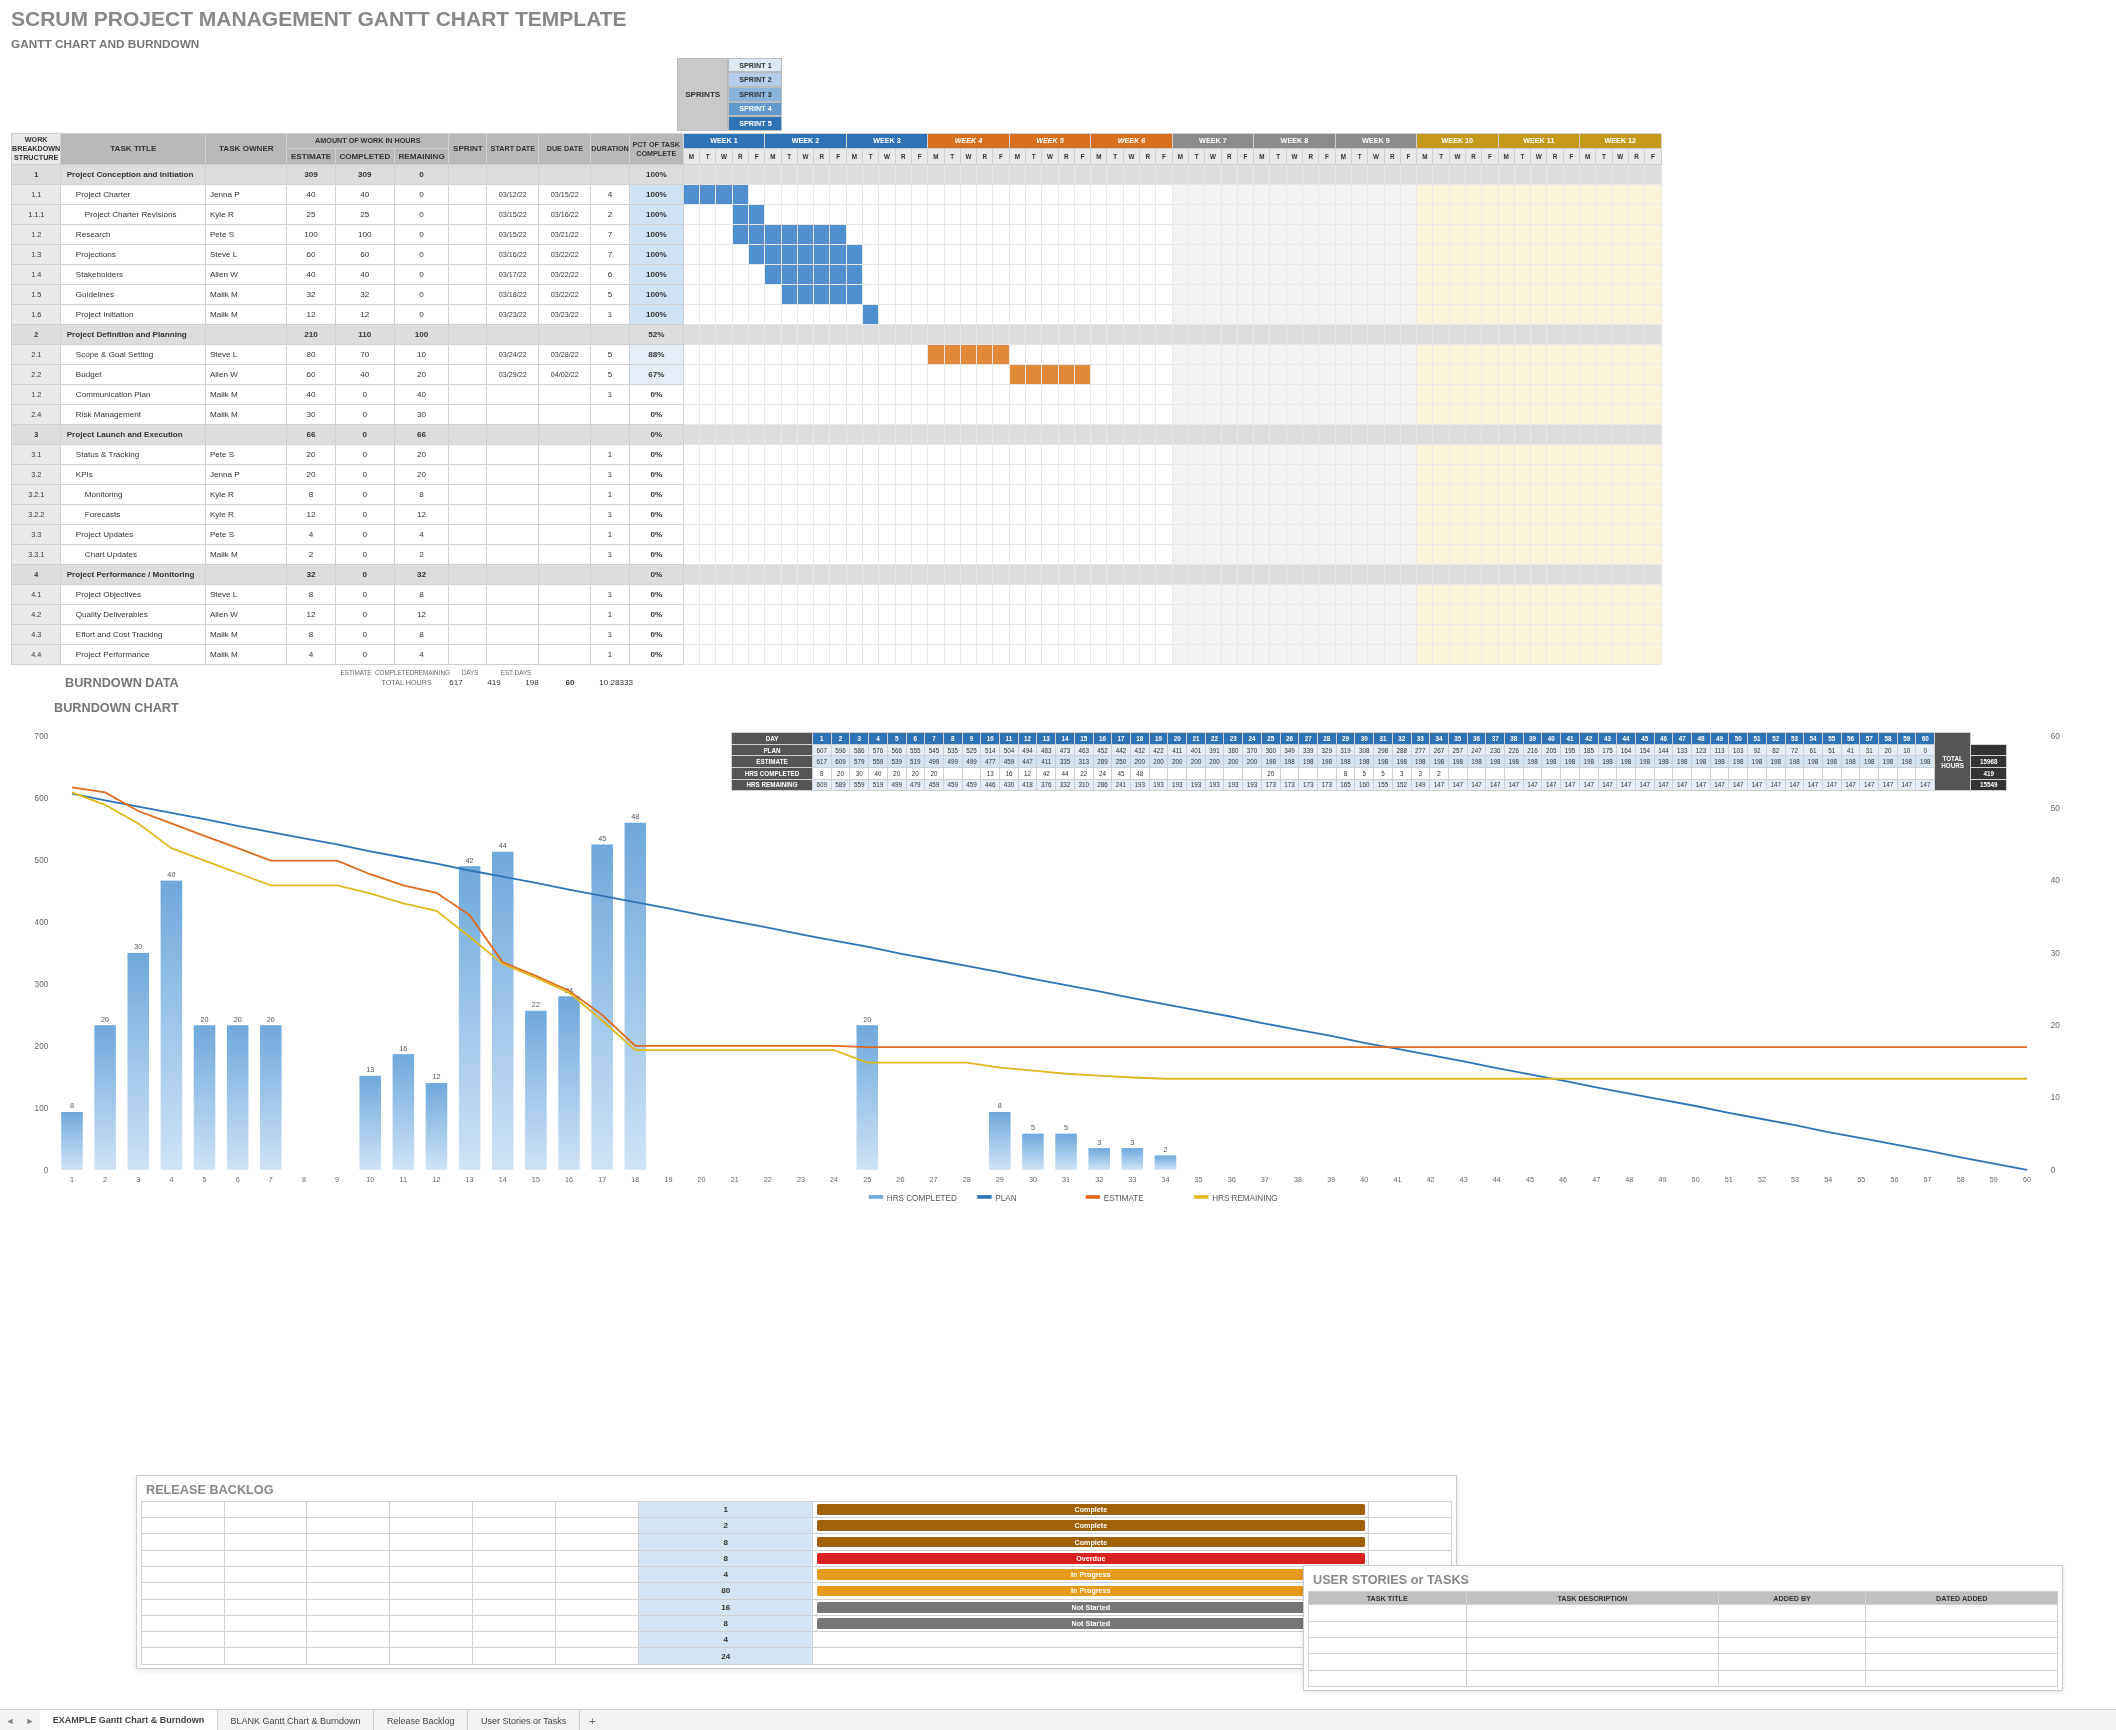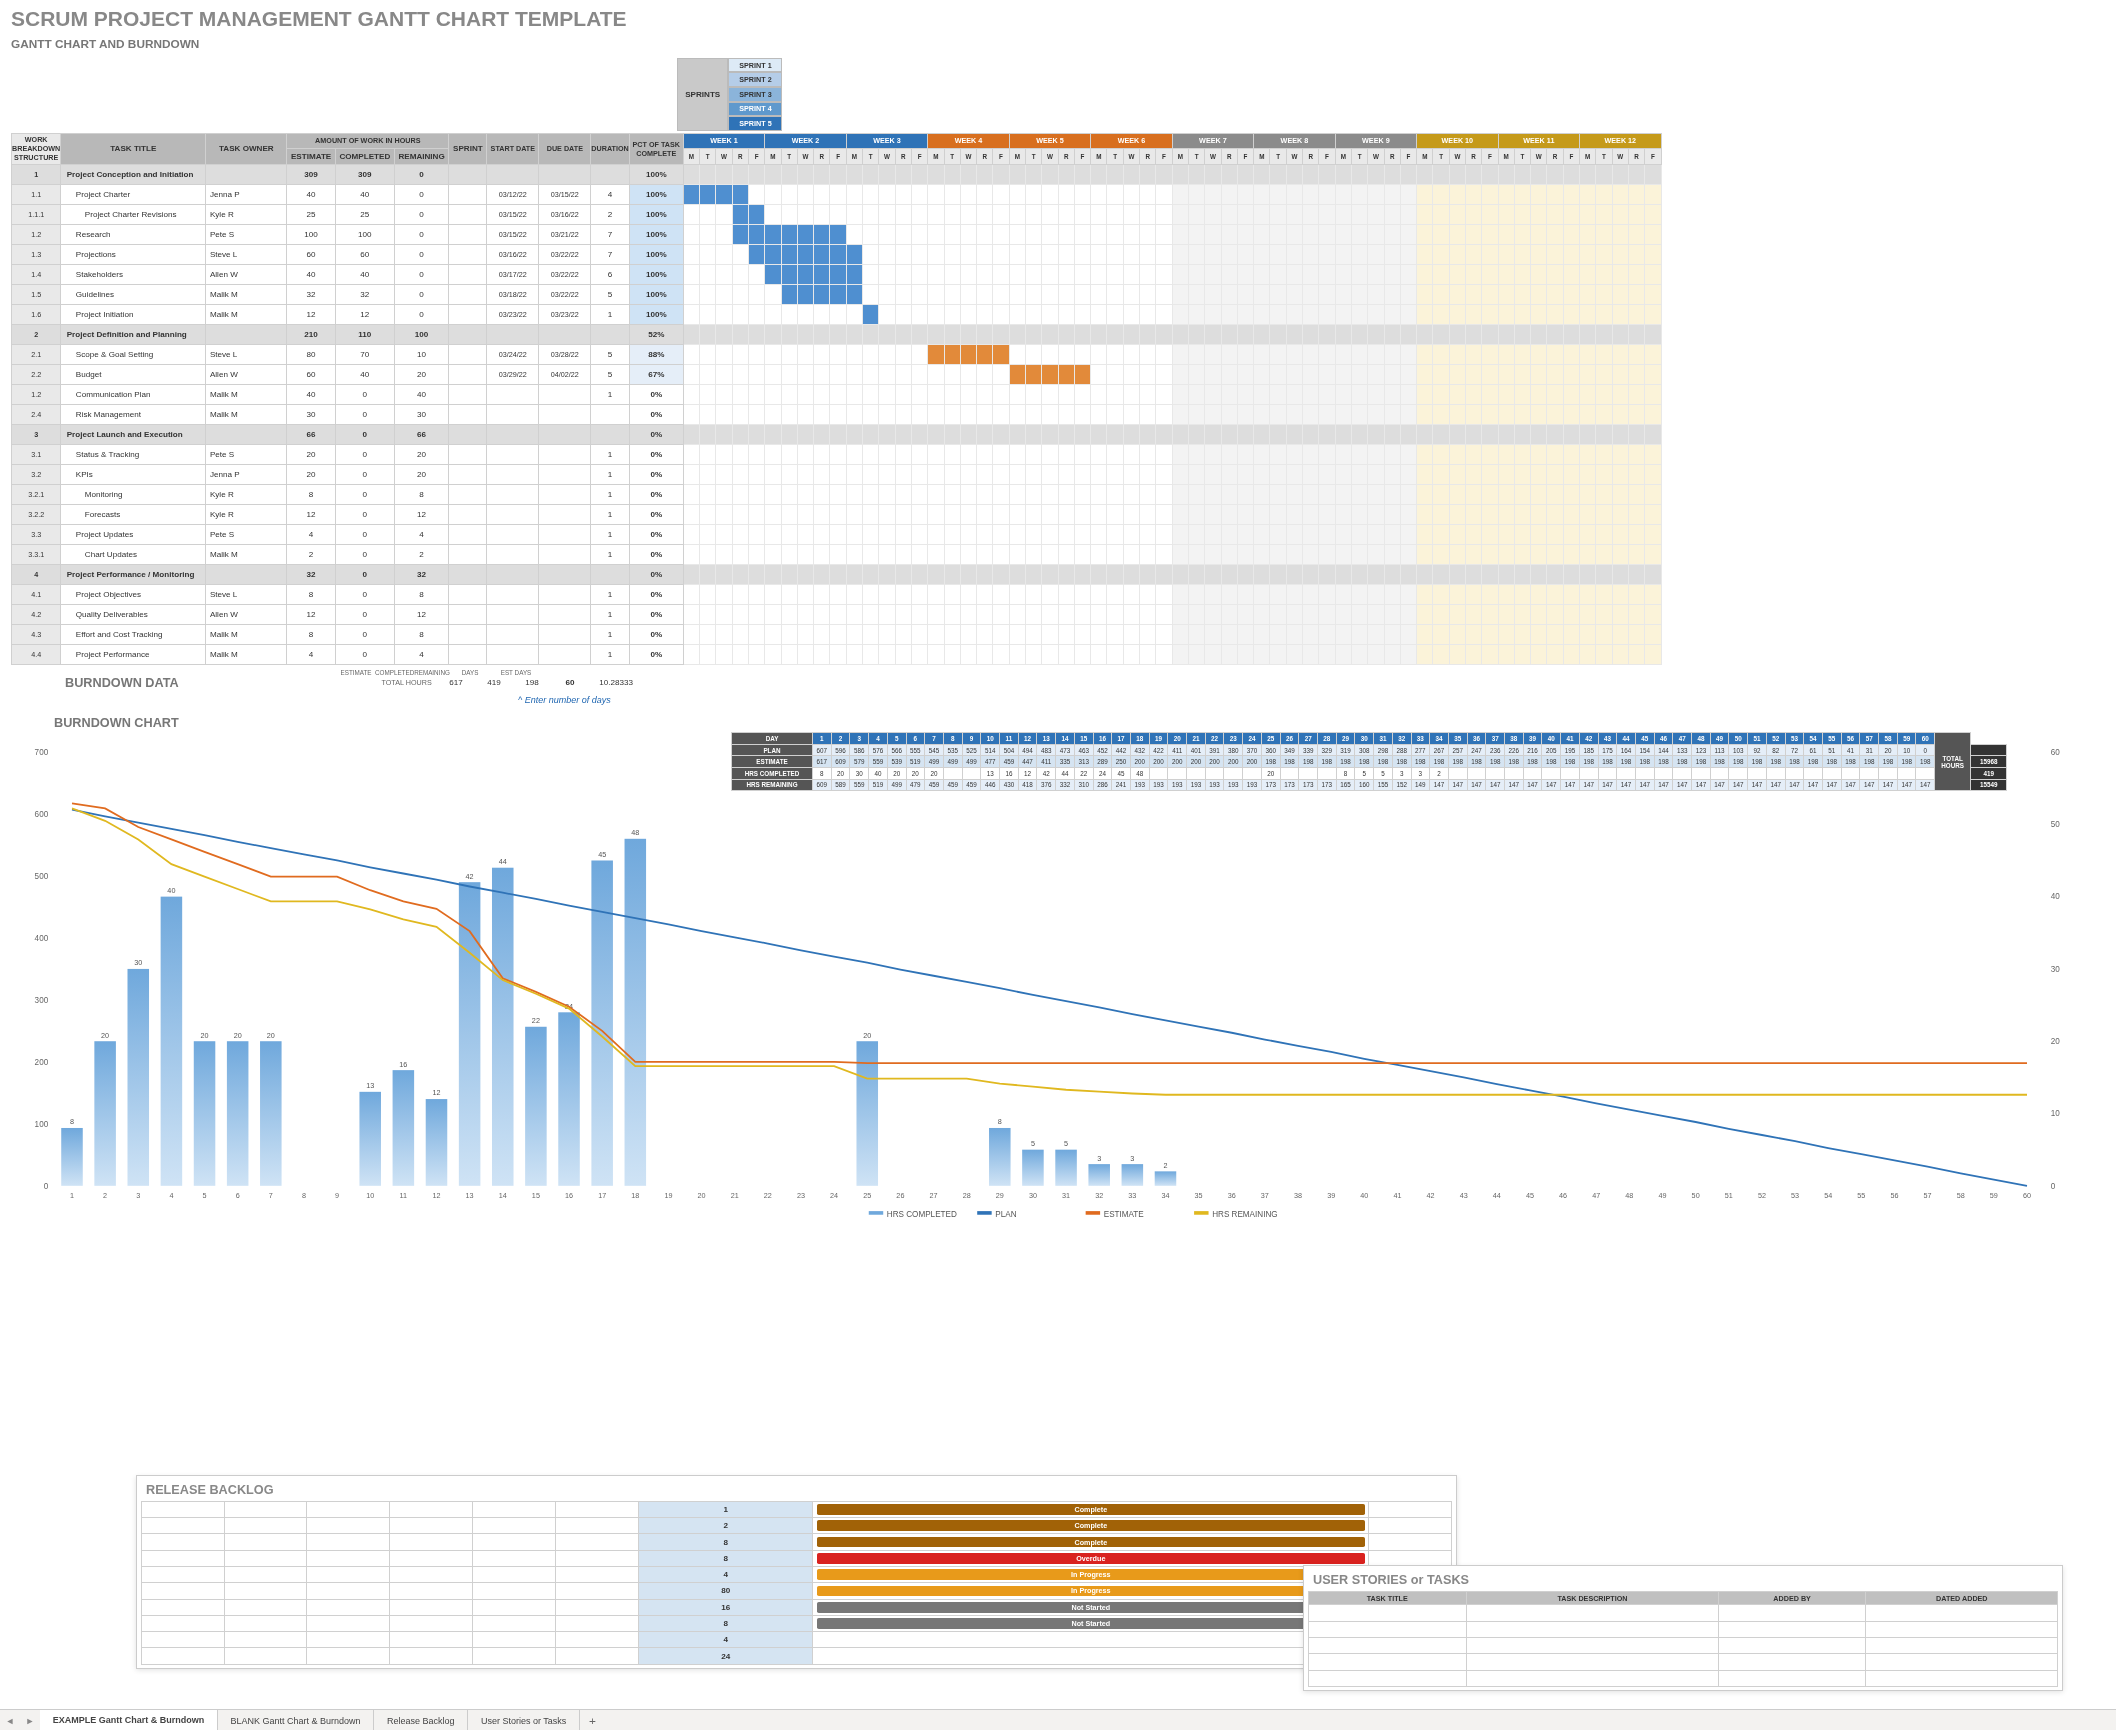--- a/index.html
+++ b/index.html
@@ -22,21 +22,21 @@
   .date { width:52px; text-align:center; font-size:7.2px; }
   .dur { width:38px; text-align:center; }
   .pct { width:54px; text-align:center; font-weight:bold; }
   .pct100 { background:#cfe3f5; }
   .pctmid { background:#e5eef8; }
   .groupRow td { background:#ddd; font-weight:bold; }
   .gcell { width:16.3px; min-width:16.3px; max-width:16.3px; height:20px; padding:0; border:0.9px solid #e8e8e8; }
   .weekHeader { font-size:7.2px; font-weight:bold; text-align:center; }
   .wk-row th { padding:1.8px 0; }
   .wkBlue { background:#2f73b7; color:#fff; }
-  .wkOrange { background:#d86f1f; color:#fff; }
+  .wkOrange { background:#d86f1f; color:#fff;font-style:italic; }
   .wkGray { background:#8b8b8b; color:#fff; }
   .wkGold { background:#c59a1a; color:#fff; }
   .dayH { font-size:6.3px; background:#e9e9e9; text-align:center; width:16.3px; }
   .barBlue { background:#4f8fd0; }
   .barOr { background:#e28a3a; }
   .shadedCol { background:#f3f3f3; }
   .shadedGold { background:#fbf3d9; }
   .bdHint { color:#1f66b1; font-style:italic; font-size:9px; }
   .daytable { margin-top:5.4px; }
   .daytable td, .daytable th { font-size:6.3px; min-width:16.3px; text-align:center; }
@@ -2008,21 +2008,20 @@
   <div style="margin:0 0 0 54px; display:flex; align-items:center;">
      <div class="section-title" style="padding:0;margin-right:27px;">BURNDOWN DATA</div>
      <div style="width:154px;"></div>
      <div style="width:72px;text-align:right;font-size:7.2px;color:#666;margin-right:5.4px">TOTAL HOURS</div>
      <div style="width:38px;text-align:center">617</div>
      <div style="width:38px;text-align:center">419</div>
      <div style="width:38px;text-align:center">198</div>
      <div style="width:38px;text-align:center;font-weight:bold">60</div>
      <div style="width:54px;text-align:center">10.28333</div>
   </div>
-  <div style="margin:5.4px 0 0 507px" class="bdHint">^ Enter number of days</div>
 
   <table class="daytable" id="dayTable" style="position:absolute; left:720px; top:669px;">
       <tbody>
         <tr>
           <td class="daylbl">DAY</td>
           <td class="dayth">1</td>
           <td class="dayth">2</td>
           <td class="dayth">3</td>
           <td class="dayth">4</td>
           <td class="dayth">5</td>

